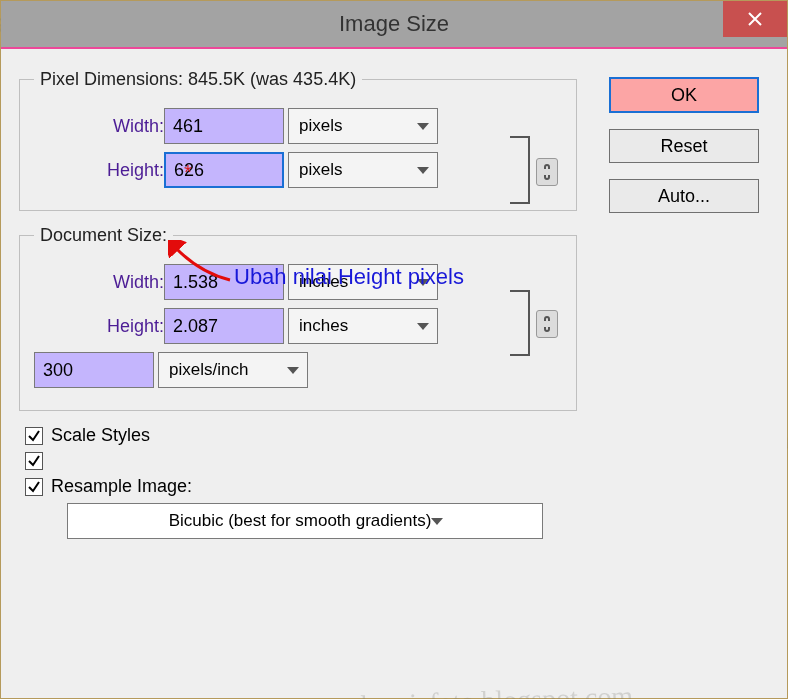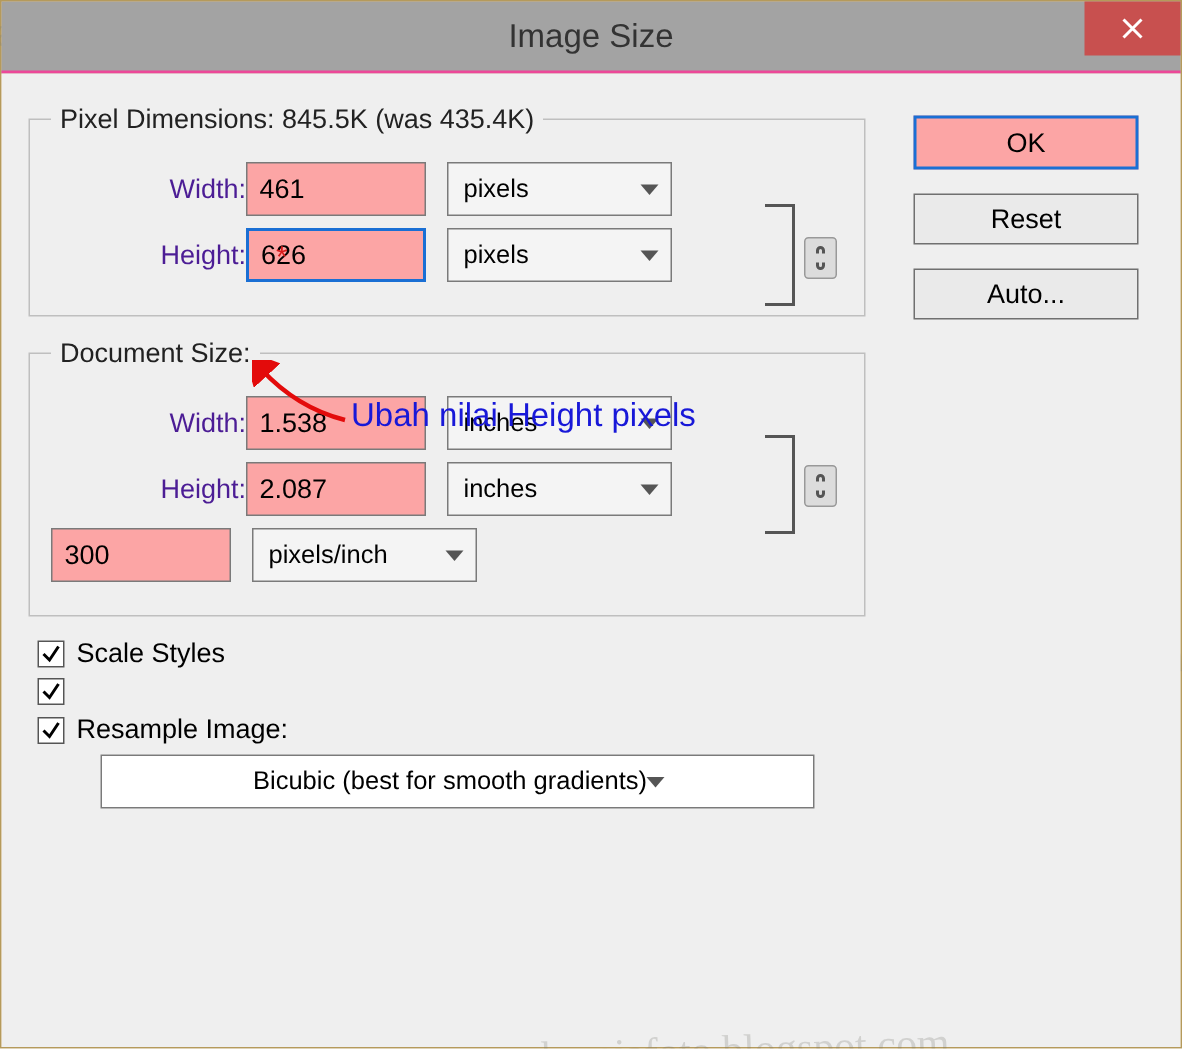--- a/index.html
+++ b/index.html
@@ -100,36 +100,36 @@
     text-align: right;
     font-size: 18px;
     color: #4c1d95;
   }
   .num-input {
     width: 120px;
     height: 36px;
     border: 1px solid #7a7a7a;
     padding: 0 8px;
     font-size: 18px;
-    background: #fca5a5;
+    background: #c4b5fd;
   }
   .num-input.focused {
     border: 2px solid #1a6fd4;
     outline: none;
   }
   .asterisk {
     color: #d61b1b;
     font-size: 20px;
     position: absolute;
     left: 150px;
     bottom: 4px;
     pointer-events: none;
   }
   .select-wrap {
-    margin-left: 14px;
+    margin-left: 4px;
     width: 150px;
     height: 36px;
     border: 1px solid #7a7a7a;
     display: flex;
     align-items: center;
     justify-content: space-between;
     padding: 0 8px 0 10px;
     background: #f4f4f4;
     cursor: pointer;
   }

